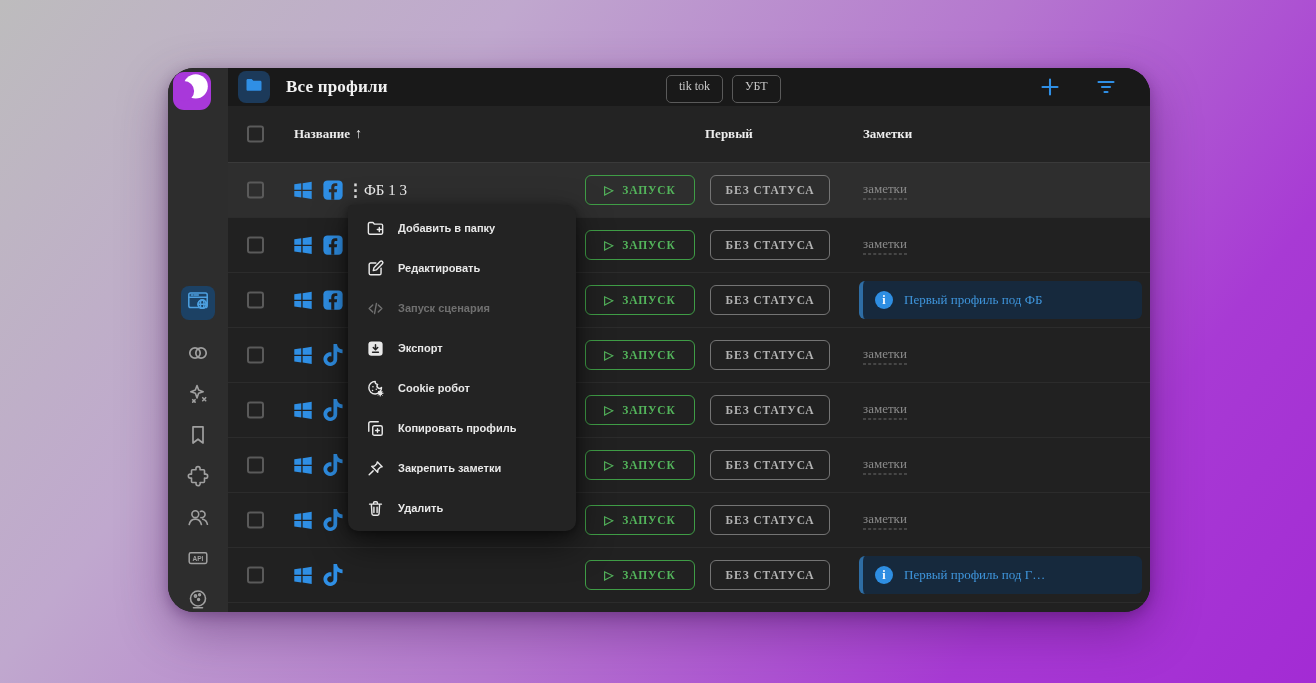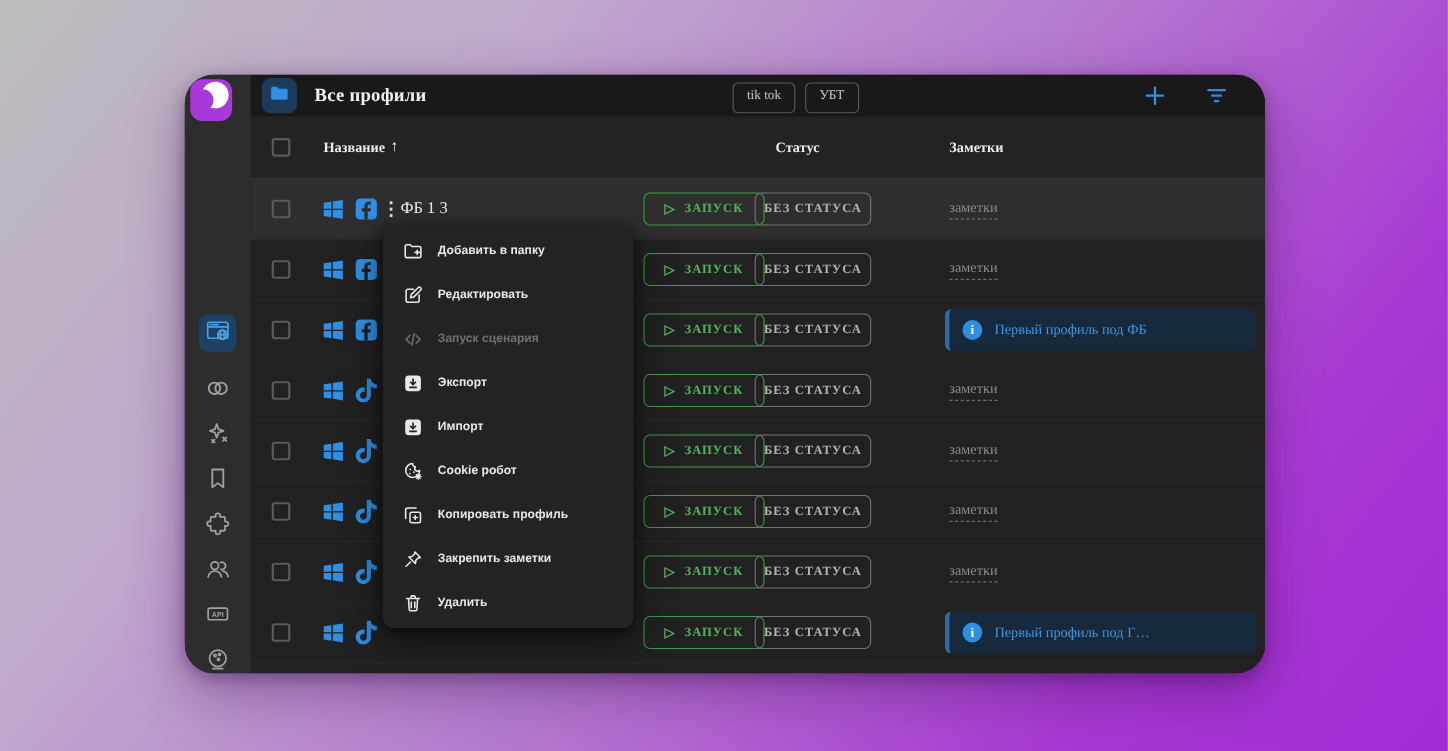--- a/index.html
+++ b/index.html
@@ -53,21 +53,21 @@
   .c-plat{left:94px;width:22px;height:22px;}
   .c-win svg,.c-plat svg{width:22px;height:22px;display:block;}
   .kebab{left:119px;color:#dcdcdc;font-size:17px;font-weight:bold;cursor:pointer;line-height:1;}
   .row-name{left:136px;color:#f0f0f0;font-size:15px;font-weight:500;white-space:nowrap;}
   .row.selected .fb-f{fill:#2e2e2e;}
   .btn{position:absolute;top:50%;transform:translateY(-50%);border-radius:6px;background:transparent;
     display:flex;align-items:center;justify-content:center;font-weight:bold;font-size:11.5px;
     letter-spacing:.9px;font-family:inherit;cursor:pointer;}
   .btn.launch{left:357px;width:110px;height:30px;border:1px solid #3f9d46;color:#53b45b;gap:8px;}
   .play-ic{font-size:12px;line-height:1;margin-top:-1px;}
-  .btn.status{left:458px;width:106px;height:30px;border:1px solid #747474;color:#b3b3b3;}
+  .btn.status{left:482px;width:120px;height:30px;border:1px solid #747474;color:#b3b3b3;}
   .note-ph{position:absolute;left:635px;top:50%;transform:translateY(-50%);color:#8b8b8b;font-size:13px;
     border-bottom:1px dashed #6c6c6c;padding-bottom:2px;cursor:pointer;}
   .note-box{position:absolute;left:631px;top:50%;transform:translateY(-50%);width:283px;height:38px;
     background:#16293d;border-left:4px solid #2e6da4;border-radius:6px;display:flex;align-items:center;
     padding-left:12px;cursor:pointer;}
   .info-ic{width:18px;height:18px;border-radius:50%;background:#2e8ee2;color:#fff;font-size:12px;font-weight:bold;
     display:flex;align-items:center;justify-content:center;flex:none;}
   .note-text{margin-left:11px;color:#3f96dd;font-size:13px;white-space:nowrap;overflow:hidden;}
   
   .menu{position:absolute;left:180px;top:137px;width:228px;background:#232323;z-index:20;
@@ -168,21 +168,21 @@
               <path d="M4.5 7h15M8 12h8M10.5 17h3"></path>
             </svg></span></span>
     </div>
 
     <div class="table-header">
       <span class="checkbox"></span>
       <span class="col-label col-name">
         <span>Название</span>
         <span class="sort">↑</span>
       </span>
-      <span class="col-label col-status">Статус</span>
+      <span class="col-label col-status">Первый</span>
       <span class="col-label col-notes">Заметки</span>
     </div>
 
     <div class="rows">
         <div class="row selected">
     <span class="checkbox"></span>
     <span class="cell c-win">
             <svg viewBox="0 0 24 24">
               <path fill="#2f8fe5" d="M2.5 5.8l7.6-1.1v7.1H2.5zM11.6 4.5L21.5 3v8.8h-9.9zM2.5 13h7.6v7.1l-7.6-1.1zM11.6 13h9.9v8.8l-9.9-1.5z"></path>
             </svg>
@@ -389,29 +389,20 @@
     <span class="lbl">Запуск сценария</span>
   </div>
       <div class="menu-item">
     <span class="mi">
           <svg viewBox="0 0 24 24">
             <rect x="3" y="3" width="18" height="18" rx="4" fill="currentColor"></rect>
             <path d="M12 7.2v6.1M9.2 10.7l2.8 2.8 2.8-2.8M8.3 16.6h7.4" stroke="#232323" stroke-width="1.9" fill="none" stroke-linecap="round" stroke-linejoin="round"></path>
           </svg>
         </span>
     <span class="lbl">Экспорт</span>
-  </div>
-      <div class="menu-item">
-    <span class="mi">
-          <svg viewBox="0 0 24 24">
-            <rect x="3" y="3" width="18" height="18" rx="4" fill="currentColor"></rect>
-            <path d="M12 7.2v6.1M9.2 10.7l2.8 2.8 2.8-2.8M8.3 16.6h7.4" stroke="#232323" stroke-width="1.9" fill="none" stroke-linecap="round" stroke-linejoin="round"></path>
-          </svg>
-        </span>
-    <span class="lbl">Импорт</span>
   </div>
       <div class="menu-item">
     <span class="mi">
           <svg viewBox="0 0 24 24" stroke="currentColor" stroke-width="1.8" fill="none" stroke-linecap="round" stroke-linejoin="round">
             <path d="M19.6 10.8A8 8 0 1111.6 3a3.1 3.1 0 003.1 3.8 3.1 3.1 0 004.9 4z"></path>
             <circle cx="8.8" cy="9.8" r="1" fill="currentColor" stroke="none"></circle>
             <circle cx="13" cy="13" r="1" fill="currentColor" stroke="none"></circle>
             <circle cx="8.3" cy="14.6" r="1" fill="currentColor" stroke="none"></circle>
             <g fill="currentColor" stroke="none">
               <circle cx="18" cy="18" r="2.7"></circle>

